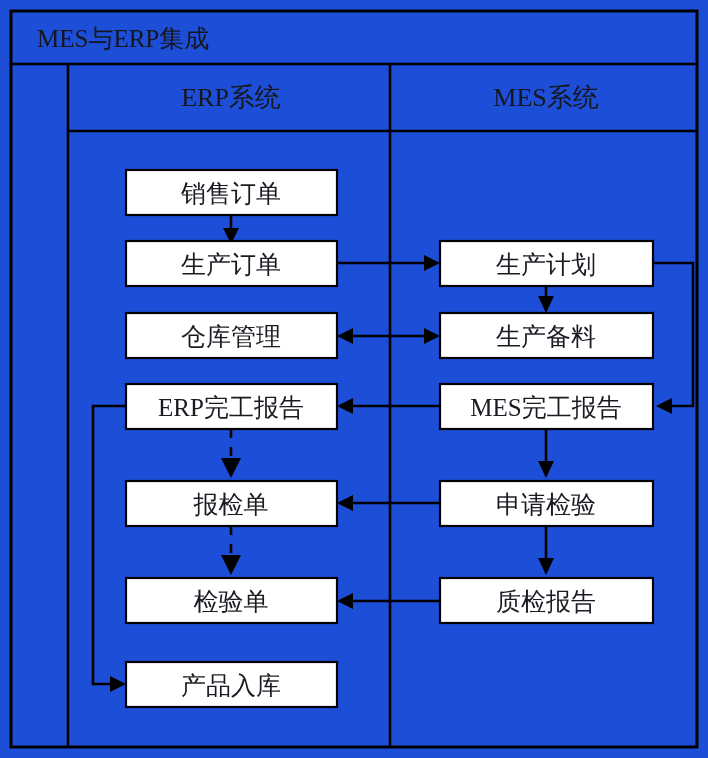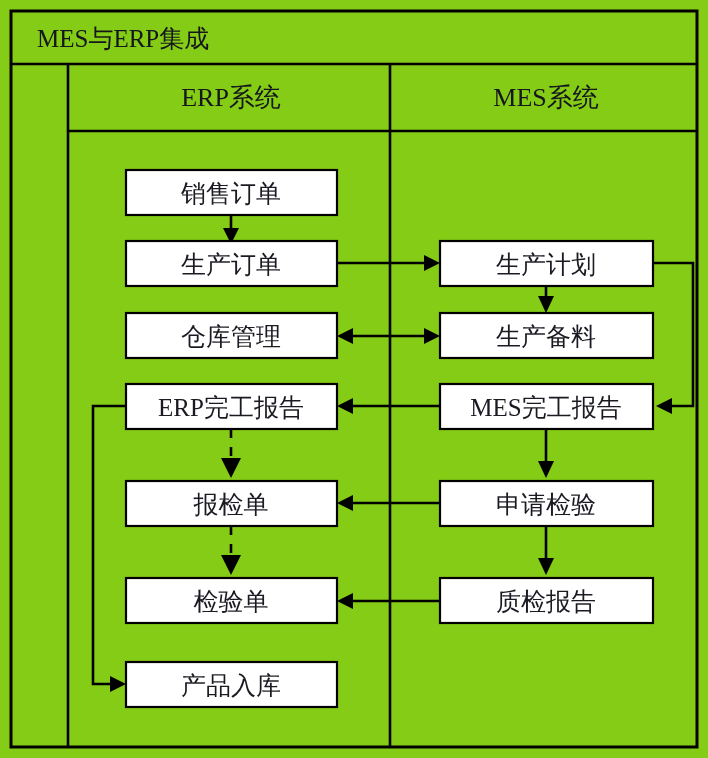--- a/index.html
+++ b/index.html
@@ -8,21 +8,21 @@
     background: #ffffff;
   }
   body {
     font-family: "Liberation Serif", "DejaVu Serif", serif;
     color: #000000;
   }
   #canvas {
     position: relative;
     width: 708px;
     height: 758px;
-    background: #84cc16;
+    background: #1d4ed8;
     overflow: hidden;
     text-align: center;
   }
   #diagram-svg {
     position: absolute;
     left: 0;
     top: 0;
     width: 708px;
     height: 758px;
   }

